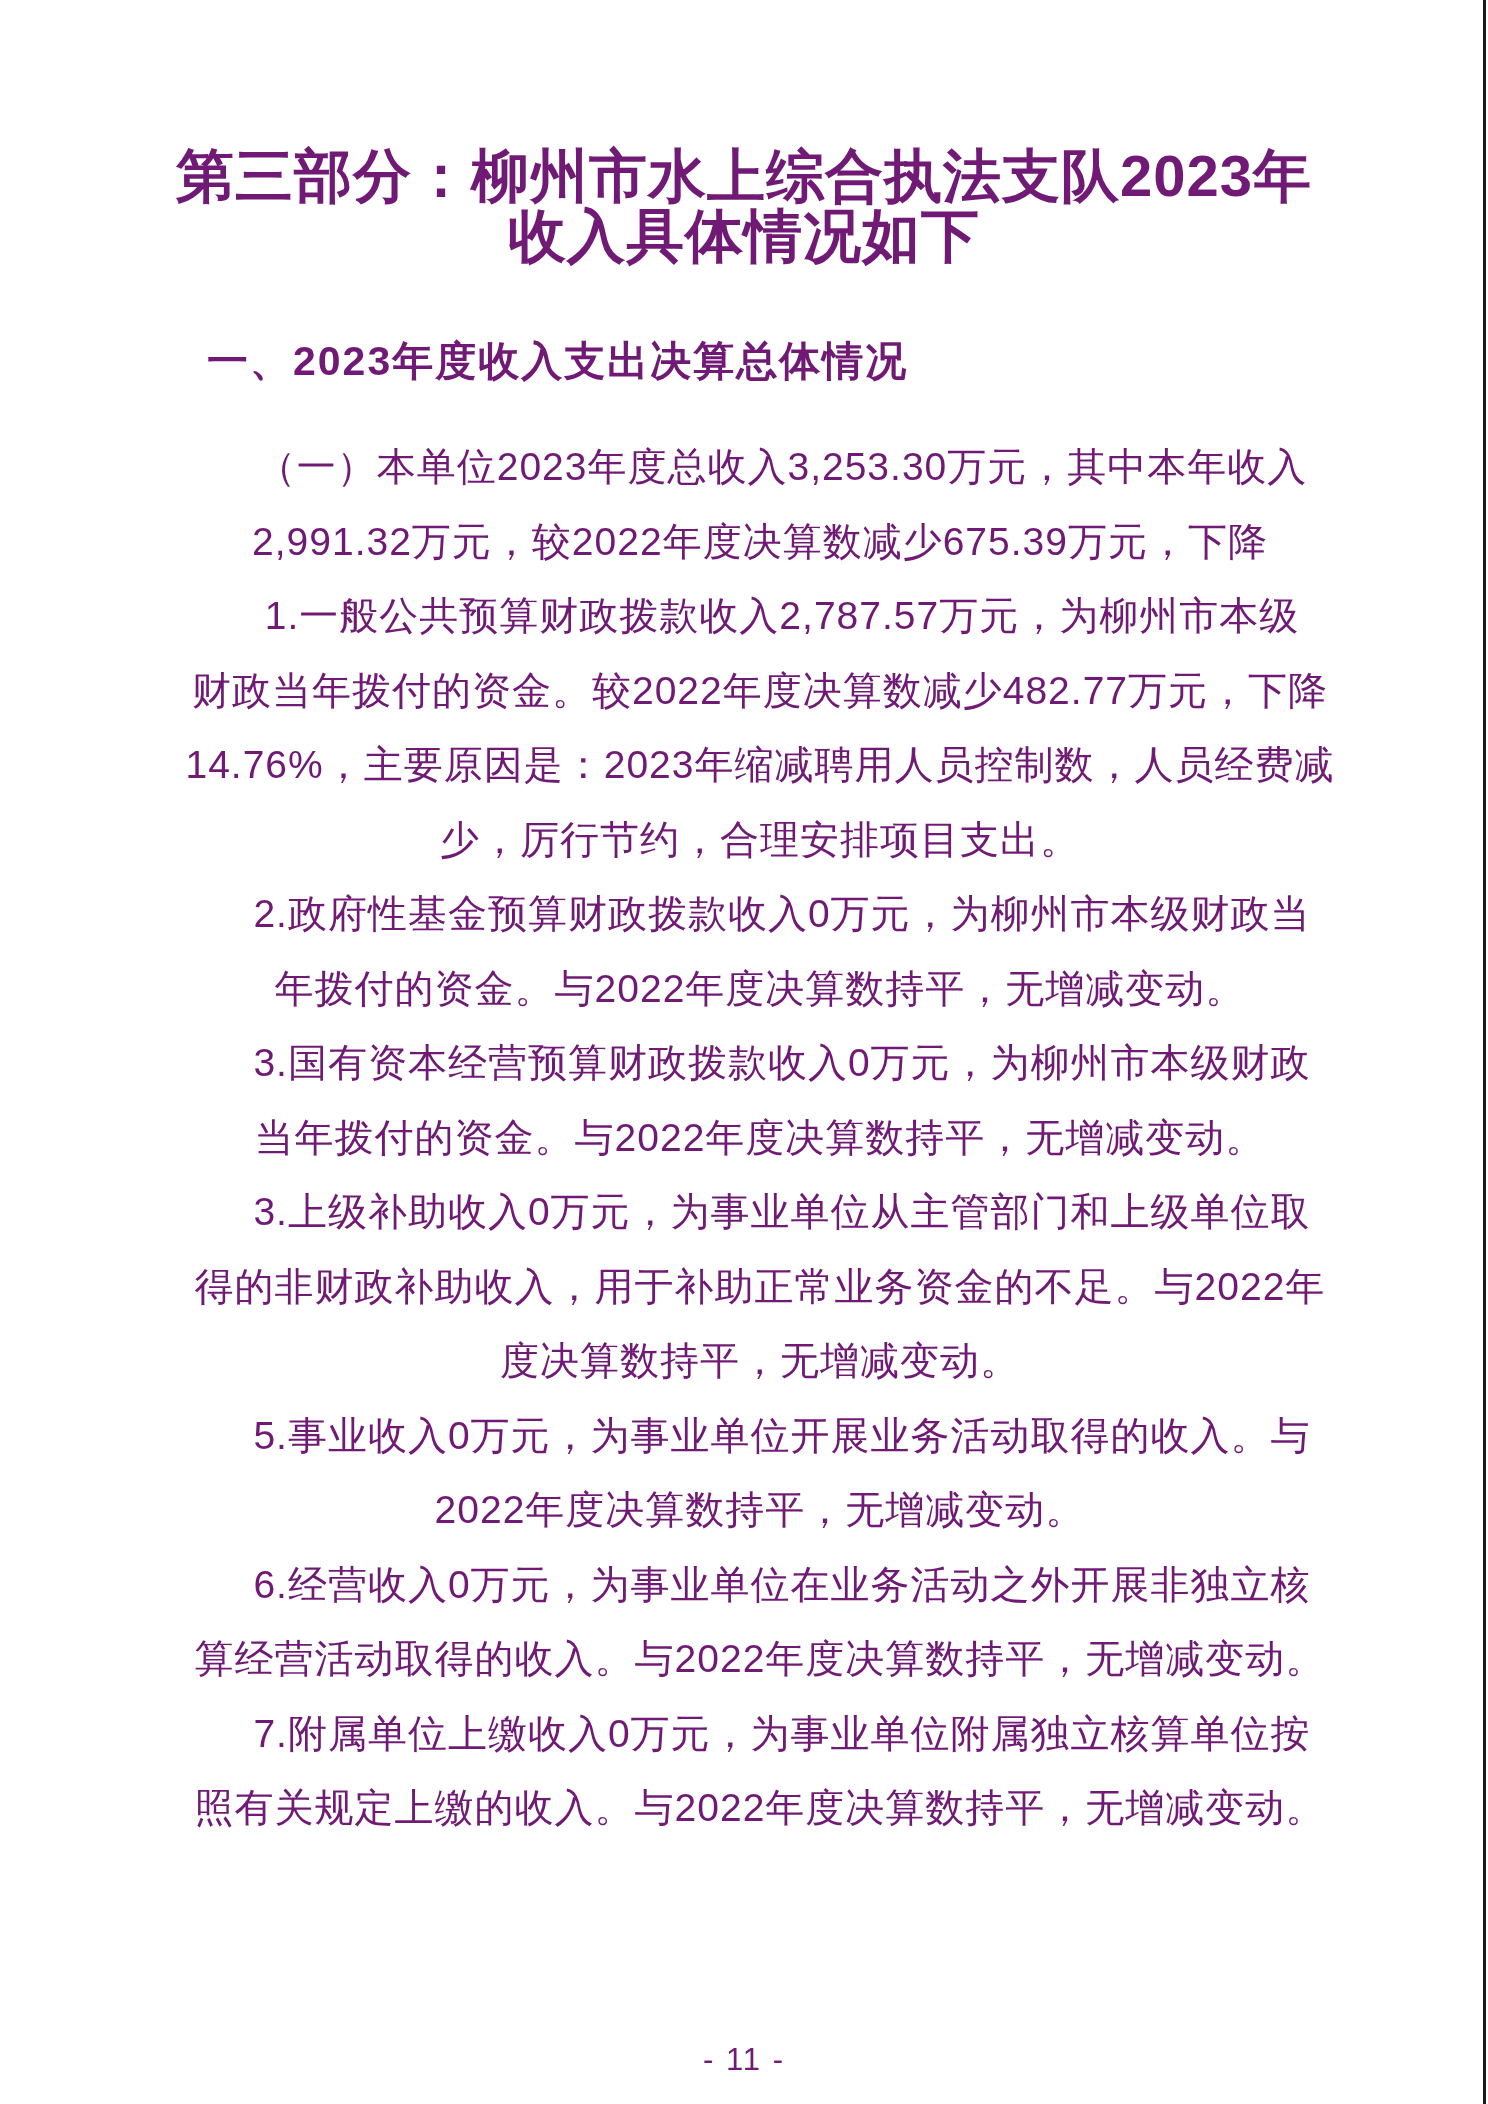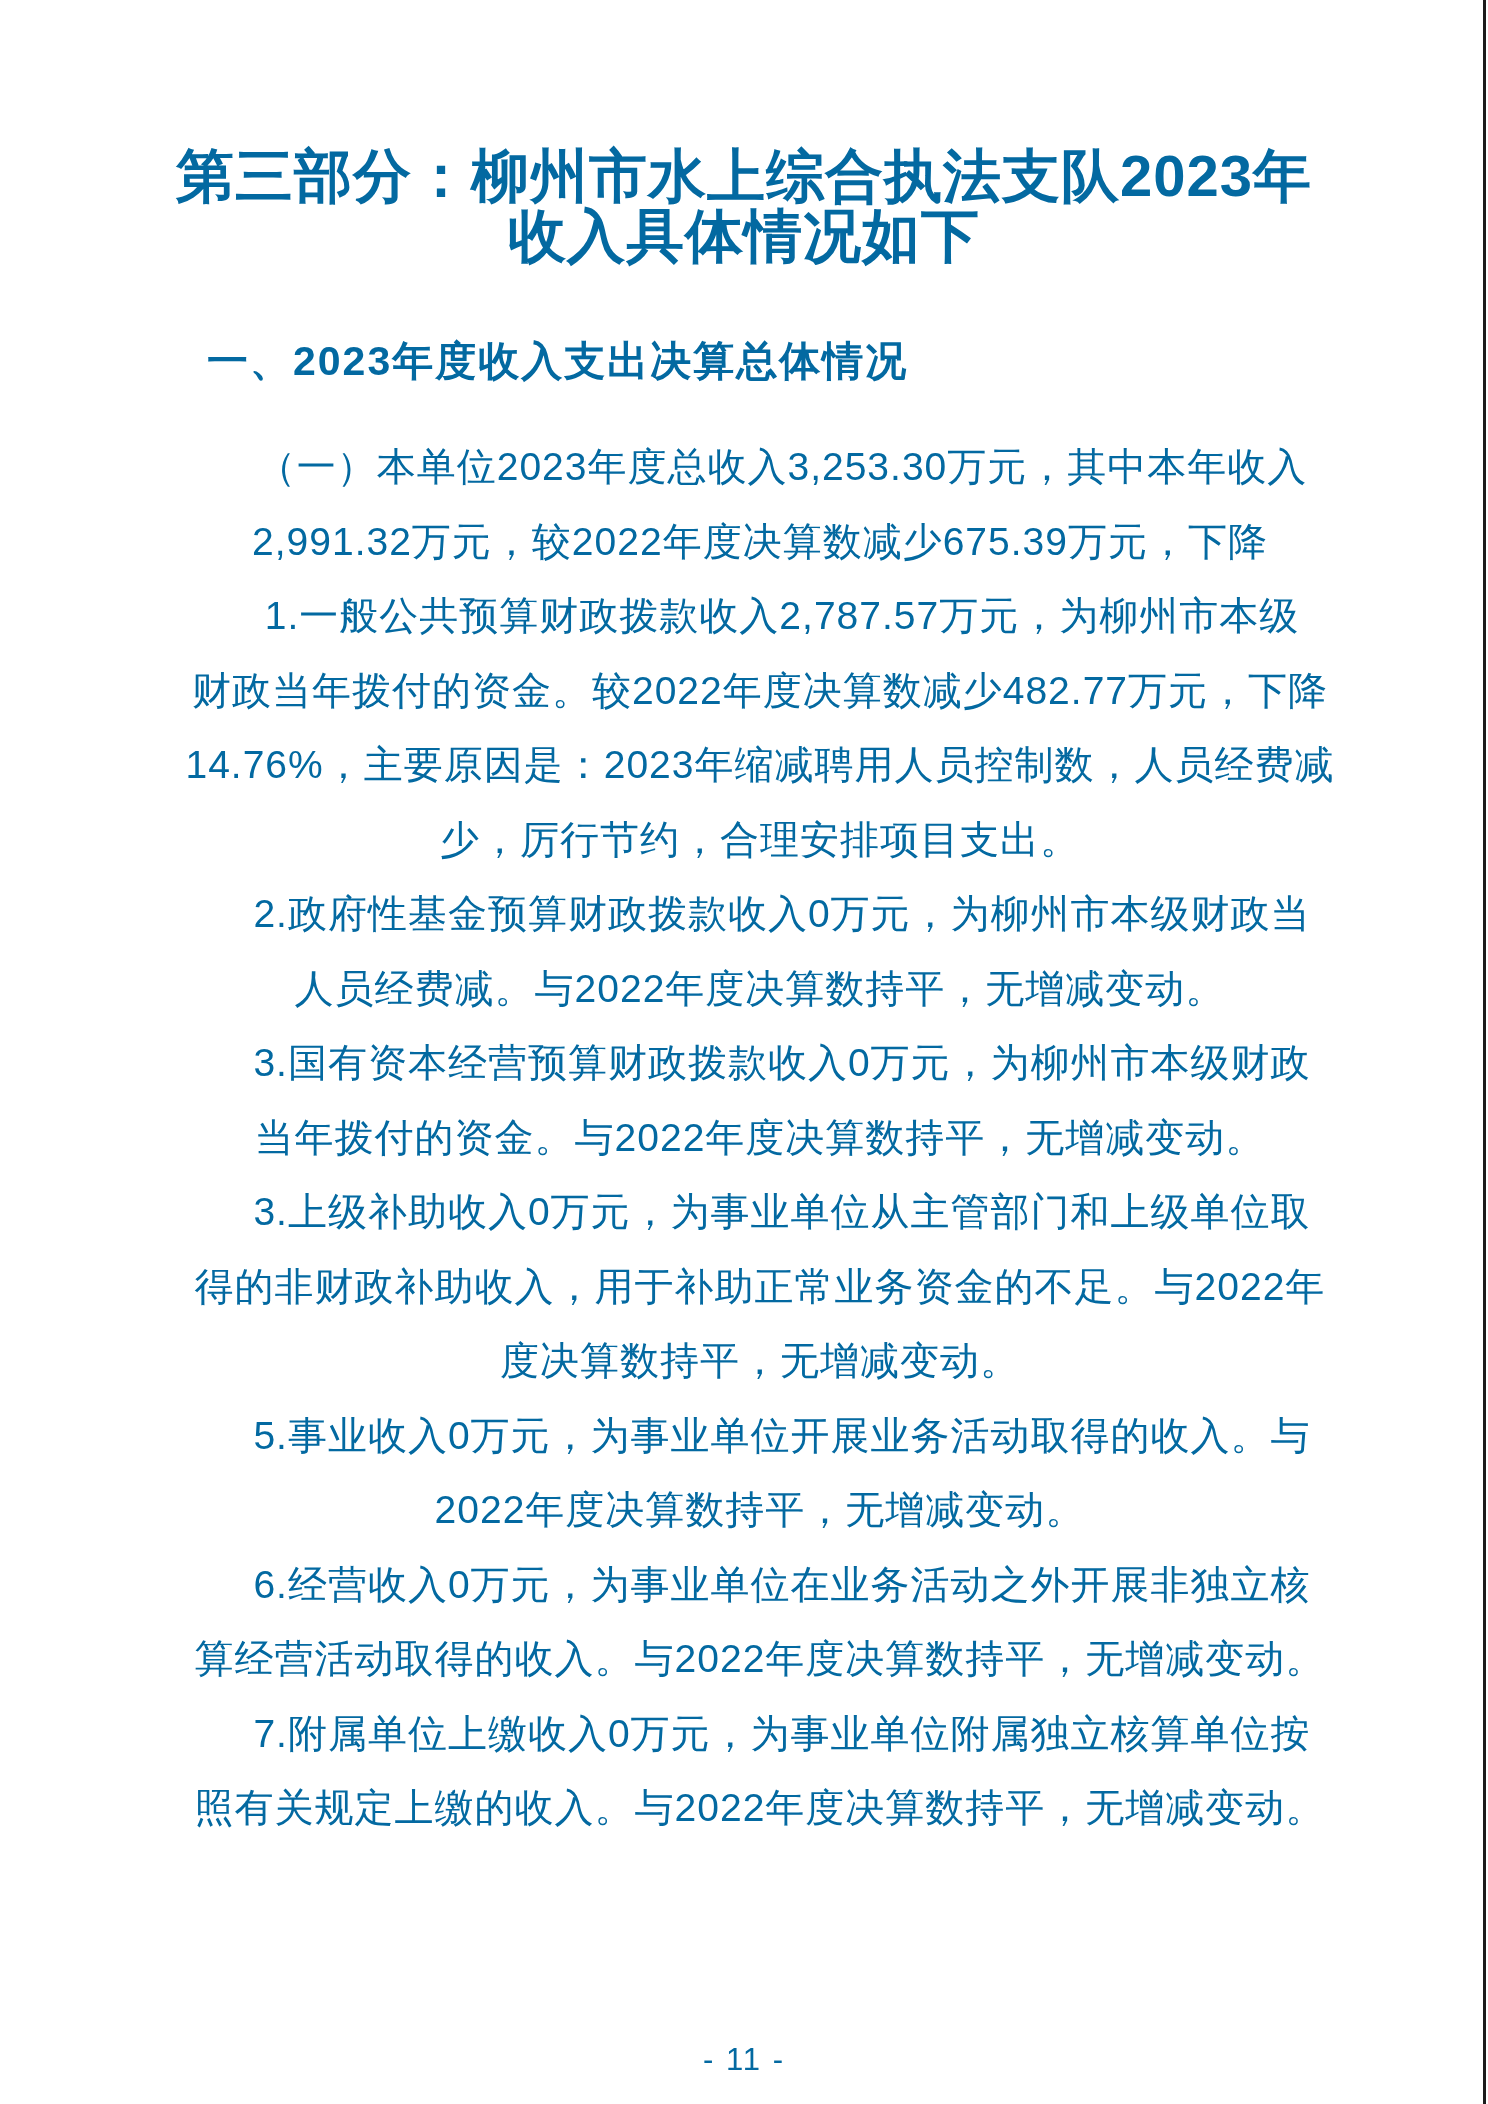--- a/index.html
+++ b/index.html
@@ -2,21 +2,21 @@
 <html lang="zh"><head>
 <meta charset="utf-8">
 <style>
   html,body{margin:0;padding:0;background:#888;}
   .page{
     position:relative;
     width:1488px;height:2104px;
     margin:0 auto;
     background:#ffffff;
     font-family:"Liberation Sans", sans-serif;
-    color:#0369a1;
+    color:#701a75;
     overflow:hidden;
   }
   .doc-title{
     position:absolute;
     top:146px;left:0;right:0;
     text-align:center;
     font-size:58px;
     line-height:60px;
     font-weight:700;
     letter-spacing:1px;
@@ -70,21 +70,21 @@
 
   <div class="body-block">
 
   <div class="bline indent">（一）本单位2023年度总收入3,253.30万元，其中本年收入</div>
       <div class="bline">2,991.32万元，较2022年度决算数减少675.39万元，下降</div>
       <div class="bline indent">1.一般公共预算财政拨款收入2,787.57万元，为柳州市本级</div>
       <div class="bline">财政当年拨付的资金。较2022年度决算数减少482.77万元，下降</div>
       <div class="bline">14.76%，主要原因是：2023年缩减聘用人员控制数，人员经费减</div>
       <div class="bline">少，厉行节约，合理安排项目支出。</div>
       <div class="bline indent">2.政府性基金预算财政拨款收入0万元，为柳州市本级财政当</div>
-      <div class="bline">人员经费减。与2022年度决算数持平，无增减变动。</div>
+      <div class="bline">年拨付的资金。与2022年度决算数持平，无增减变动。</div>
       <div class="bline indent">3.国有资本经营预算财政拨款收入0万元，为柳州市本级财政</div>
       <div class="bline">当年拨付的资金。与2022年度决算数持平，无增减变动。</div>
       <div class="bline indent">3.上级补助收入0万元，为事业单位从主管部门和上级单位取</div>
       <div class="bline">得的非财政补助收入，用于补助正常业务资金的不足。与2022年</div>
       <div class="bline">度决算数持平，无增减变动。</div>
       <div class="bline indent">5.事业收入0万元，为事业单位开展业务活动取得的收入。与</div>
       <div class="bline">2022年度决算数持平，无增减变动。</div>
       <div class="bline indent">6.经营收入0万元，为事业单位在业务活动之外开展非独立核</div>
       <div class="bline">算经营活动取得的收入。与2022年度决算数持平，无增减变动。</div>
       <div class="bline indent">7.附属单位上缴收入0万元，为事业单位附属独立核算单位按</div>

